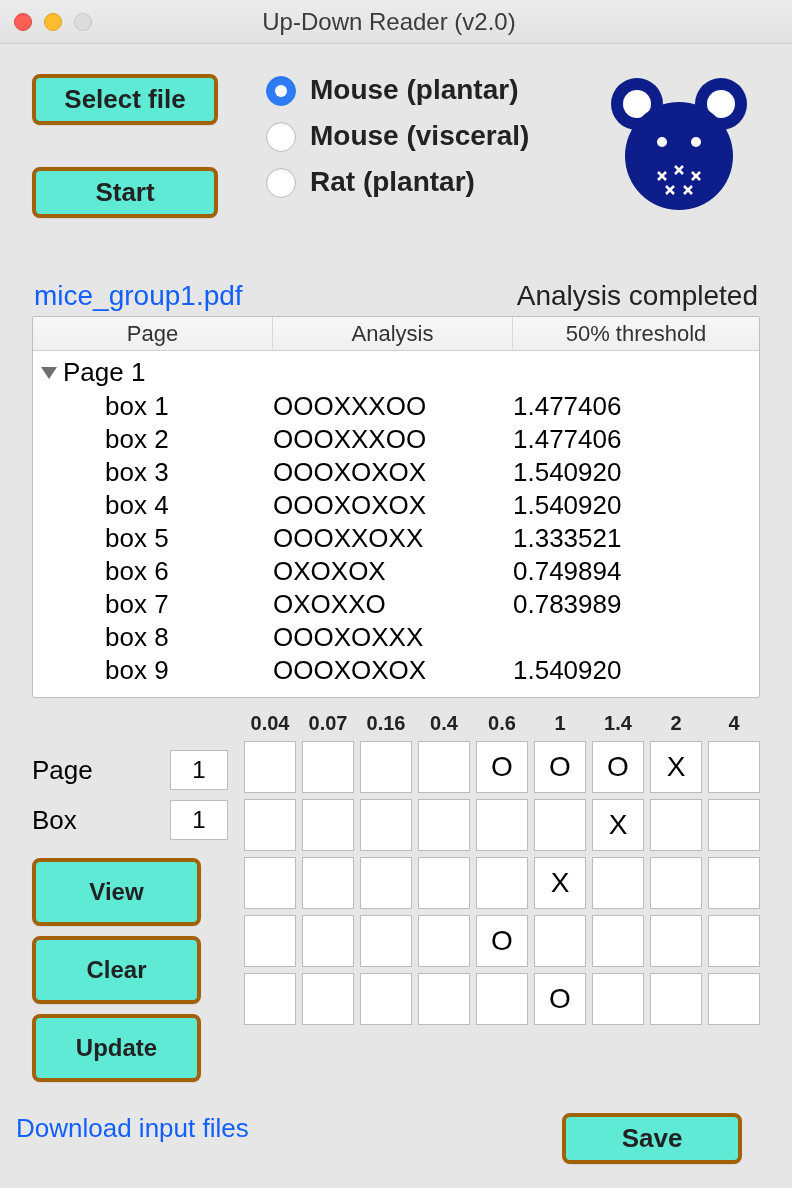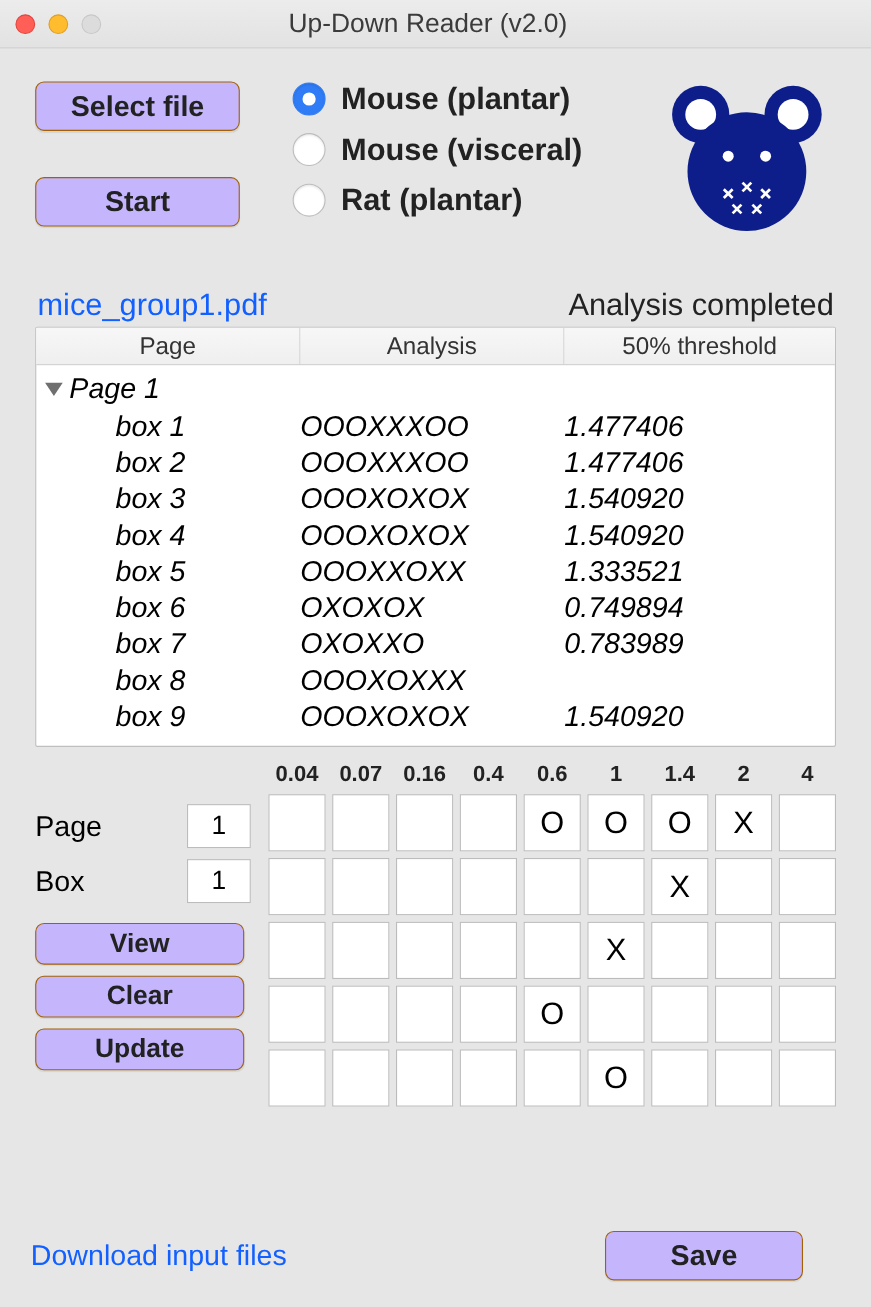--- a/index.html
+++ b/index.html
@@ -25,76 +25,76 @@
   .dot { width: 18px; height: 18px; border-radius: 50%; }
   .dot.red { background: #ff5f57; border: 1px solid #e24640; }
   .dot.yellow { background: #febc2e; border: 1px solid #dfa023; }
   .dot.gray { background: #dcdcdc; border: 1px solid #c8c8c8; }
   .title { font-size: 24px; color: #3b3b3b; position:absolute; left:0; right:14px; text-align:center; pointer-events:none;}
   
   .content { padding: 30px 32px 16px 32px; }
   .toprow { display: flex; align-items: flex-start; }
   .left-btns { display: flex; flex-direction: column; gap: 42px; }
   .btn {
-    background: #c4b5fd;
-    border: 1px solid #a16207;
+    background: #5eead4;
+    border: 4px solid #a16207;
     border-radius: 8px;
     padding: 6px 18px;
     font-size: 26px;
     font-weight: 700;
     color: #222;
     box-shadow: 0 1px 1px rgba(0,0,0,.08);
     cursor: pointer;
     text-align: center;
     white-space: nowrap;
   }
-  .btn.small { font-size: 24px; font-weight:700; padding: 4px 10px; width: 190px; }
+  .btn.small { font-size: 24px; font-weight:700; padding: 16px 10px; width: 169px; }
   .radios { margin-left: 48px; display: flex; flex-direction: column; gap: 14px; }
-  .radio-row { display: flex; align-items: center; gap: 14px; font-size: 28px; font-weight: 700; color: #222; }
+  .radio-row { display: flex; align-items: flex-end; gap: 14px; font-size: 28px; font-weight: 700; color: #222; }
   .radio {
     width: 30px; height: 30px; border-radius: 50%;
     background: #fff; border: 1px solid #bcbcbc;
     display: inline-flex; align-items: center; justify-content: center;
     box-shadow: inset 0 1px 2px rgba(0,0,0,.1);
   }
   .radio.checked { background: #2f7cf6; border-color:#2f7cf6; }
   .radio.checked::after { content:""; width:12px; height:12px; border-radius:50%; background:#fff; }
   .mouse-icon { margin-left: auto; margin-right: 6px; }
   
-  .status-row { display: flex; justify-content: space-between; align-items: flex-start; margin-top: 32px; padding: 0 2px 4px 2px; }
+  .status-row { display: flex; justify-content: space-between; align-items: flex-start; margin-top: 52px; padding: 0 2px 4px 2px; }
   .filename { color: #1260ff; font-size: 28px; }
   .status { color: #222; font-size: 28px; }
   
   .tablewrap { border: 1px solid #bfbfbf; background: #fff; border-radius: 2px; }
   .thead { display: flex; height: 34px; background: linear-gradient(#f7f7f7,#efefef); border-bottom: 1px solid #cfcfcf; }
   .th { font-size: 22px; color: #333; display:flex; align-items:center; justify-content:center; border-right: 1px solid #d8d8d8; }
   .th:last-child { border-right: none; }
   .th1 { width: 240px; }
   .th2 { width: 240px; }
   .th3 { flex: 1; }
-  .tbody { padding: 4px 0 10px 0; font-style: italic; }
+  .tbody { padding: 4px 0 10px 0; }
   .page-row { display: flex; align-items: center; font-size: 26px; padding: 2px 6px 2px 2px;}
   .tri { width: 0; height: 0; border-left: 8px solid transparent; border-right: 8px solid transparent; border-top: 12px solid #6f6f6f; margin: 0 6px 0 6px; }
   .datarow { display:flex; font-size: 26px; padding: 1px 0; }
   .c1 { width: 240px; padding-left: 72px; }
   .c2 { width: 240px; }
   .c3 { flex:1; }
   
   .lower { display: flex; margin-top: 14px; gap: 16px; }
   .left-panel { width: 200px; padding-top: 38px; display:flex; flex-direction:column; gap: 10px; }
   .field-row { display:flex; align-items:center; justify-content:space-between; font-size: 26px; }
   .numbox { width: 58px; height: 40px; border: 1px solid #bcbcbc; background:#fff; font-size: 24px; text-align:center; display:flex; align-items:center; justify-content:center;}
   .grid-area { flex:1; }
   .grid-headers { display:flex; gap: 6px; margin-bottom: 6px; }
   .gh { width: 52px; text-align:center; font-size: 20px; font-weight:700; color:#222;}
   .grid { display:flex; flex-direction:column; gap:6px; }
   .grow { display:flex; gap:6px; }
   .cell { width:52px; height:52px; border:1px solid #bcbcbc; background:#fff; font-size:28px; display:flex; align-items:center; justify-content:center; }
   
-  .footer { position:absolute; left:28px; right:32px; bottom:24px; display:flex; align-items:center; }
+  .footer { position:absolute; left:16px; right:32px; bottom:24px; display:flex; }
   .link { color:#1260ff; font-size:26px; cursor:pointer; }
   .footer .btn { width: 180px; }
   .footer-gap { flex:1; }
 </style>
 </head>
 <body>
 
 <div class="titlebar">
   <div class="traffic">
     <div class="dot red"></div>
@@ -297,14 +297,14 @@
           </div>
         </div>
     </div>
   </div>
 
 </div>
 
 <div class="footer">
   <span class="link">Download input files</span>
   <span class="footer-gap"></span>
-  <div class="btn" style="margin-right:30px">Save</div>
+  <div class="btn" style="margin-right:18px">Save</div>
 </div>
 
 </body></html>

